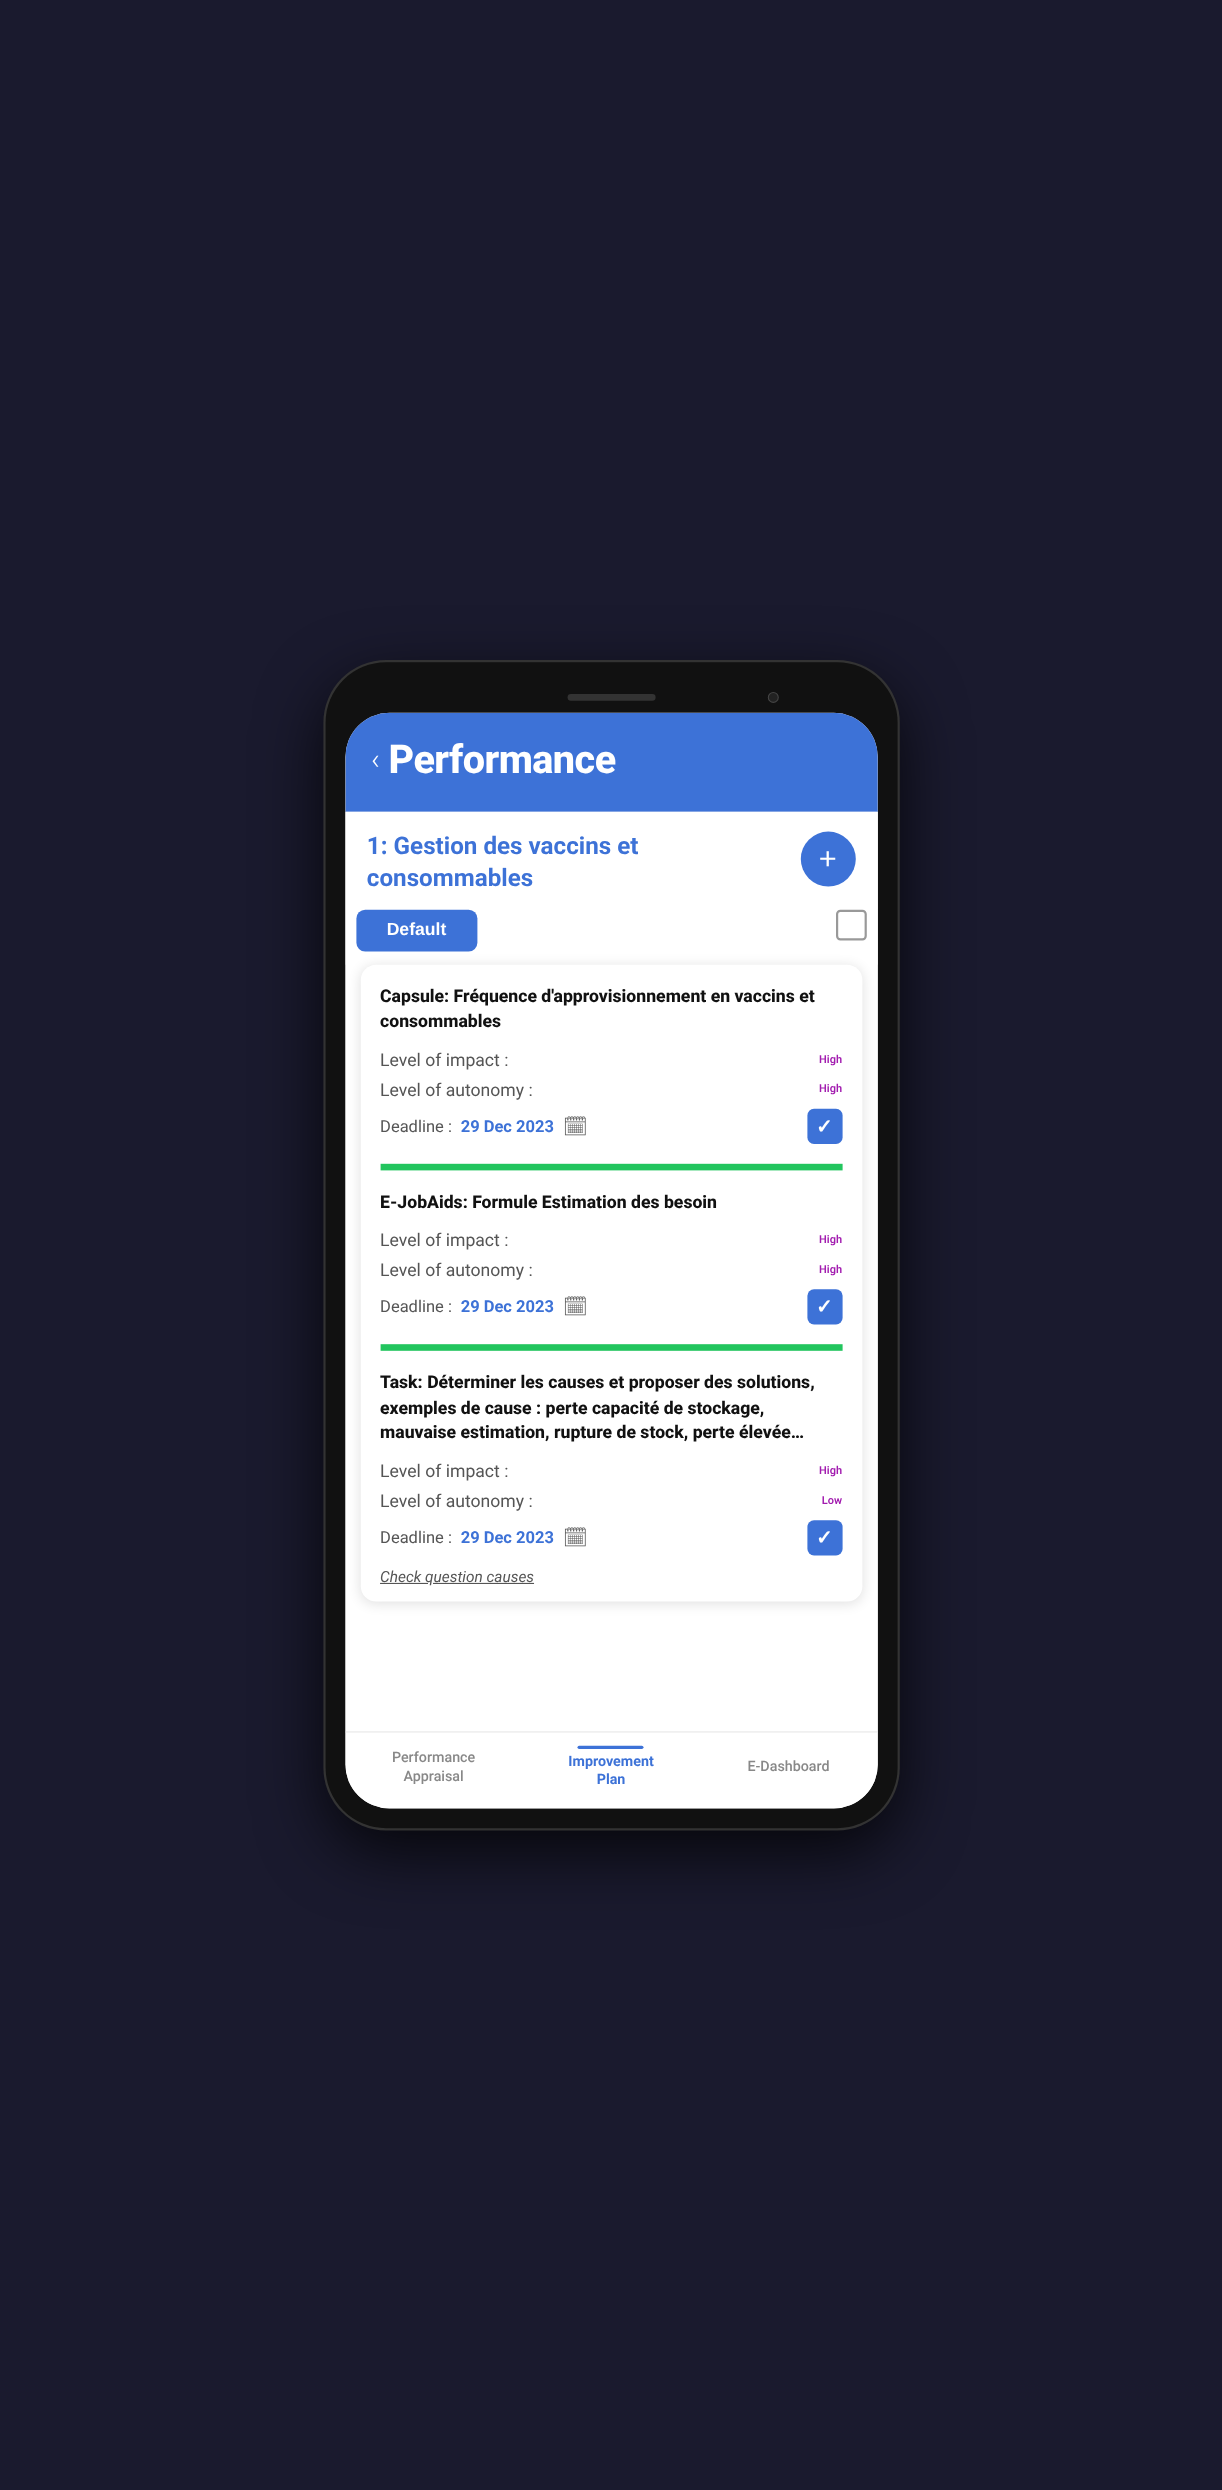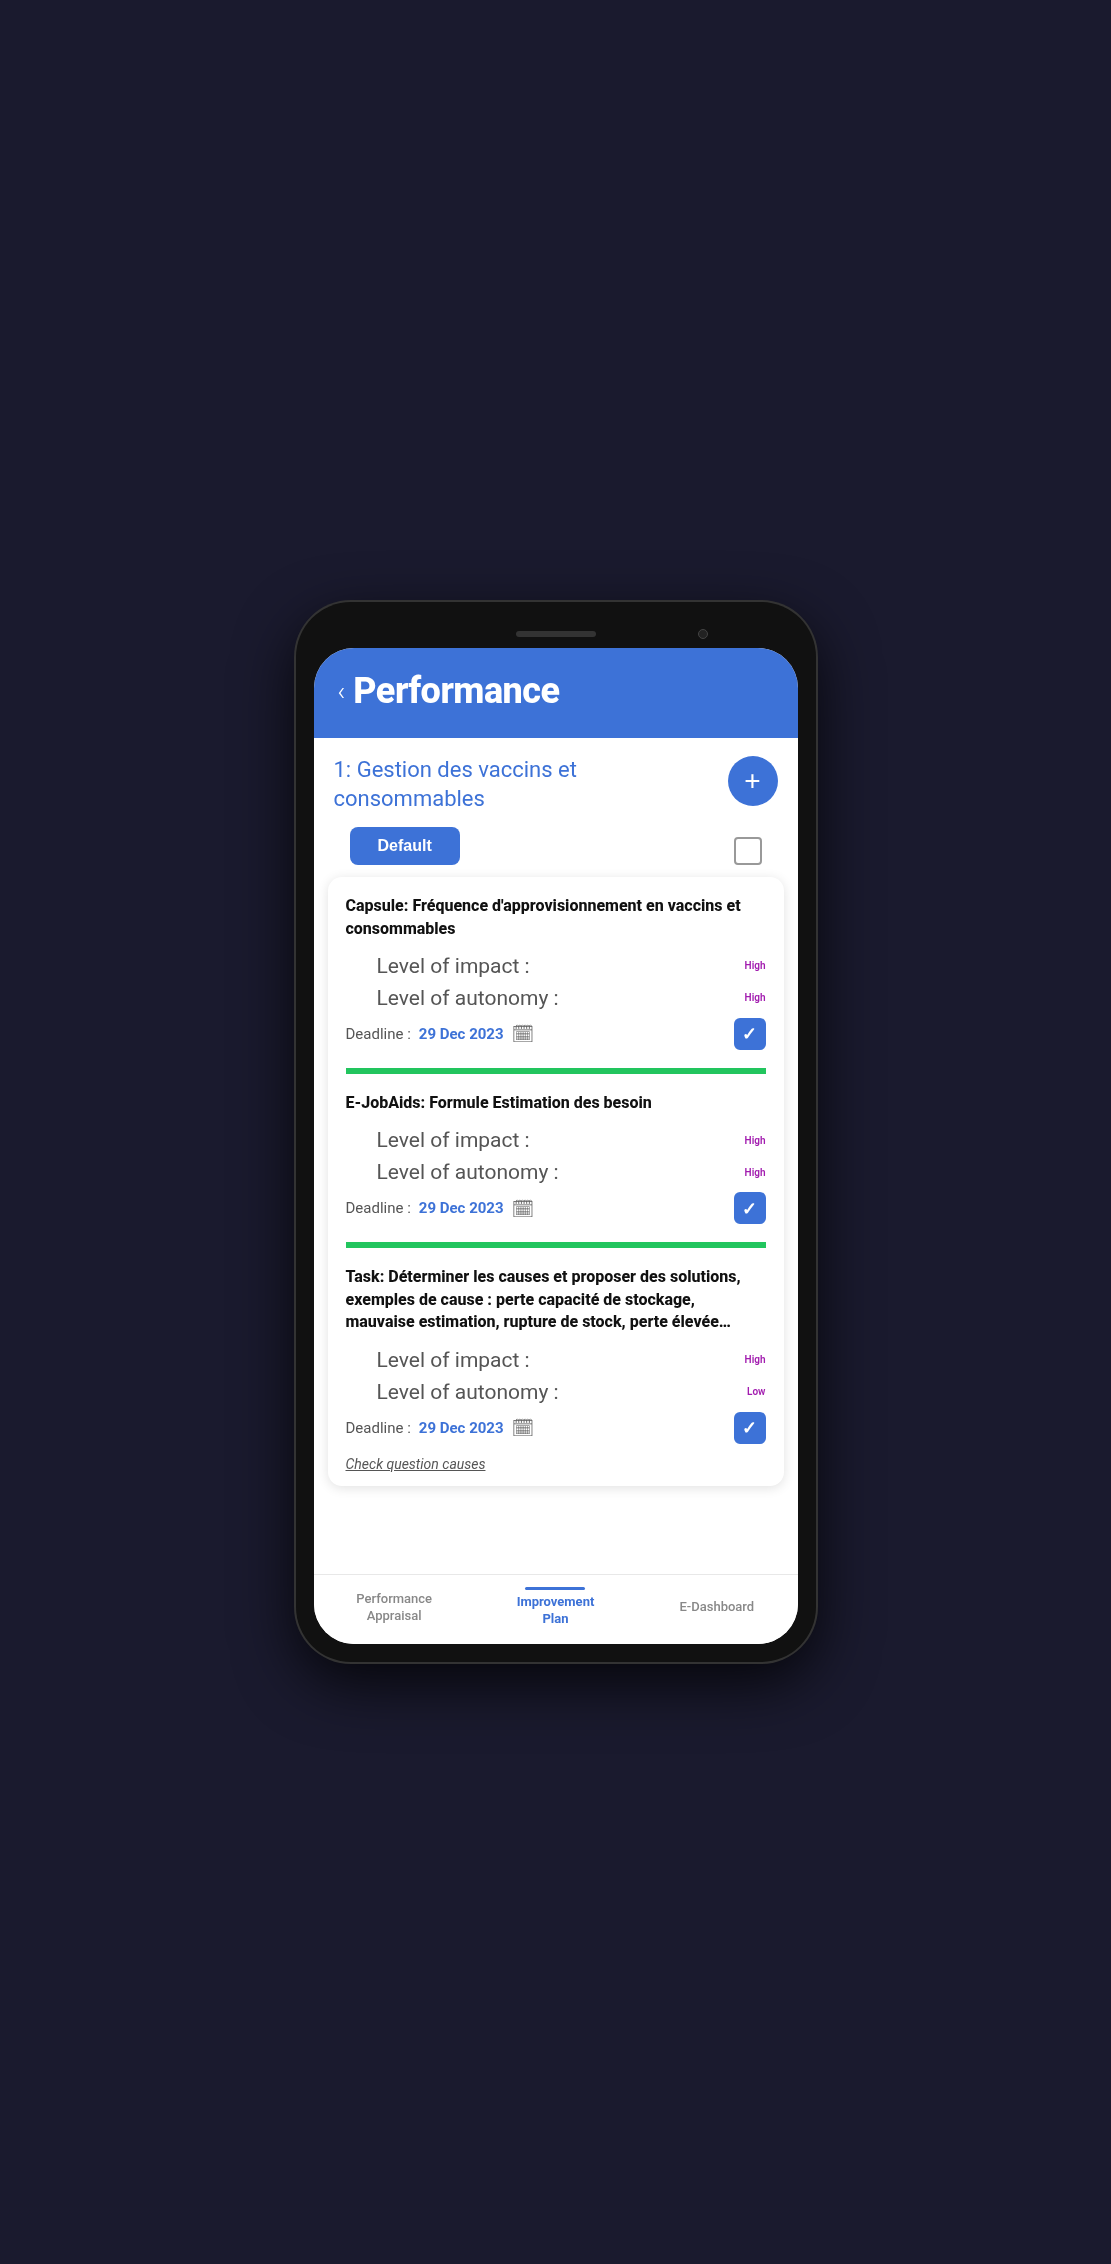--- a/index.html
+++ b/index.html
@@ -104,21 +104,21 @@
       display: flex;
       align-items: flex-start;
       justify-content: space-between;
       padding: 18px 20px 14px;
       background: white;
     }
 
     .section-title {
       color: #3d72d7;
       font-size: 22px;
-      font-weight: 400;
+      font-weight: 700;
       flex: 1;
       padding-right: 12px;
       line-height: 1.3;
     }
 
     .add-button {
       width: 50px;
       height: 50px;
       background: #3d72d7;
       border-radius: 50%;
@@ -133,23 +133,23 @@
     .add-button-icon {
       color: white;
       font-size: 28px;
       line-height: 1;
       font-weight: 300;
     }
 
     
     .tab-row {
       display: flex;
-      align-items: flex-end;
+      align-items: flex-start;
       justify-content: space-between;
-      padding: 0 36px 12px;
+      padding: 0 10px 12px;
       background: white;
     }
 
     .tab-default {
       background: #3d72d7;
       color: white;
       padding: 10px 28px;
       border-radius: 8px;
       font-size: 16px;
       font-weight: 600;
@@ -196,24 +196,23 @@
     }
 
     .field-row {
       display: flex;
       align-items: center;
       justify-content: space-between;
       margin-bottom: 8px;
     }
 
     .field-label {
-      font-size: 21px;
+      font-size: 16px;
       color: #555;
       font-weight: 400;
-      margin-left: 31px;
     }
 
     .field-value {
       font-size: 10px;
       color: #a21caf;
       font-weight: 600;
     }
 
     .deadline-row {
       display: flex;

